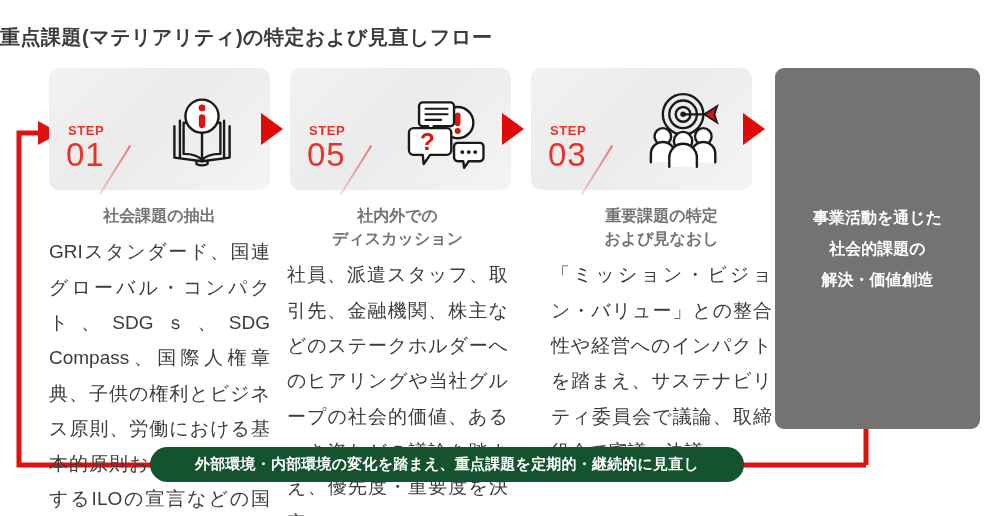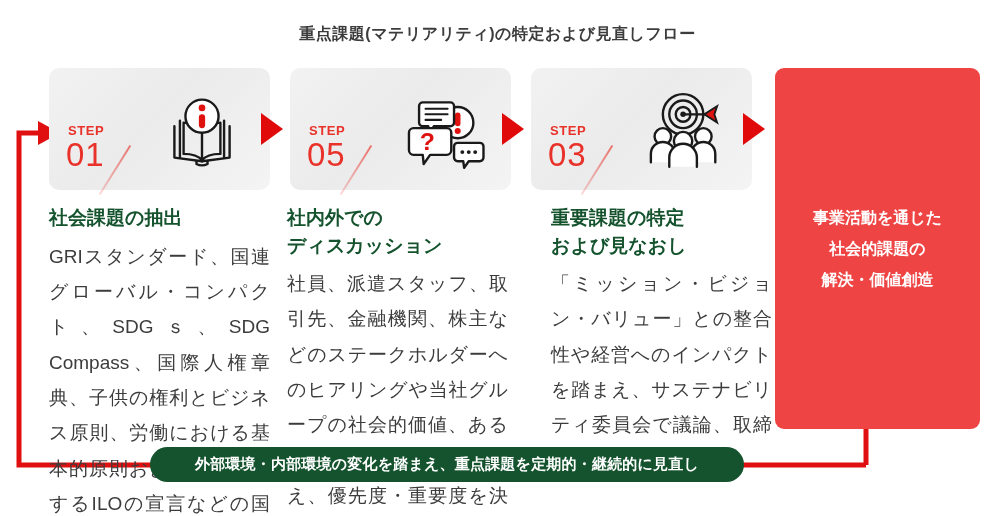--- a/index.html
+++ b/index.html
@@ -18,22 +18,21 @@
     position: relative;
     width: 995px;
     height: 516px;
   }
 
   
   .title {
     position: absolute;
     left: 0; top: 24px;
     width: 995px;
-    text-align: center;
-    font-size: 16px;
+    font-size: 20px;
     font-weight: bold;
     color: #3c3c3c;
     letter-spacing: 0.5px;
   }
 
   
   .step-card {
     position: absolute;
     top: 68px;
     width: 221px;
@@ -107,43 +106,43 @@
   .step-body {
     position: absolute;
     width: 221px;
     top: 204px;
   }
   .step-body.b1 { left: 49px; }
   .step-body.b2 { left: 287px; }
   .step-body.b3 { left: 531px; margin-left: 20px; }
 
   .step-heading {
-    text-align: left;
-    color: #14532d;
-    font-weight: bold;
-    font-size: 19px;
+    text-align: center;
+    color: #737373;
+    font-weight: bold;
+    font-size: 16px;
     line-height: 1.45;
     margin-bottom: 7px;
   }
   .step-text {
     font-size: 19px;
     line-height: 1.86;
     color: #3c3c3c;
     text-align: justify;
     text-justify: inter-character;
   }
 
   
   .outcome-panel {
     position: absolute;
     left: 775px;
     top: 68px;
     width: 205px;
     height: 361px;
-    background: #ef4444;
+    background: #737373;
     border-radius: 9px;
     display: flex;
     align-items: center;
     justify-content: center;
   }
   .outcome-text {
     color: #ffffff;
     font-weight: bold;
     font-size: 16px;
     line-height: 1.95;

